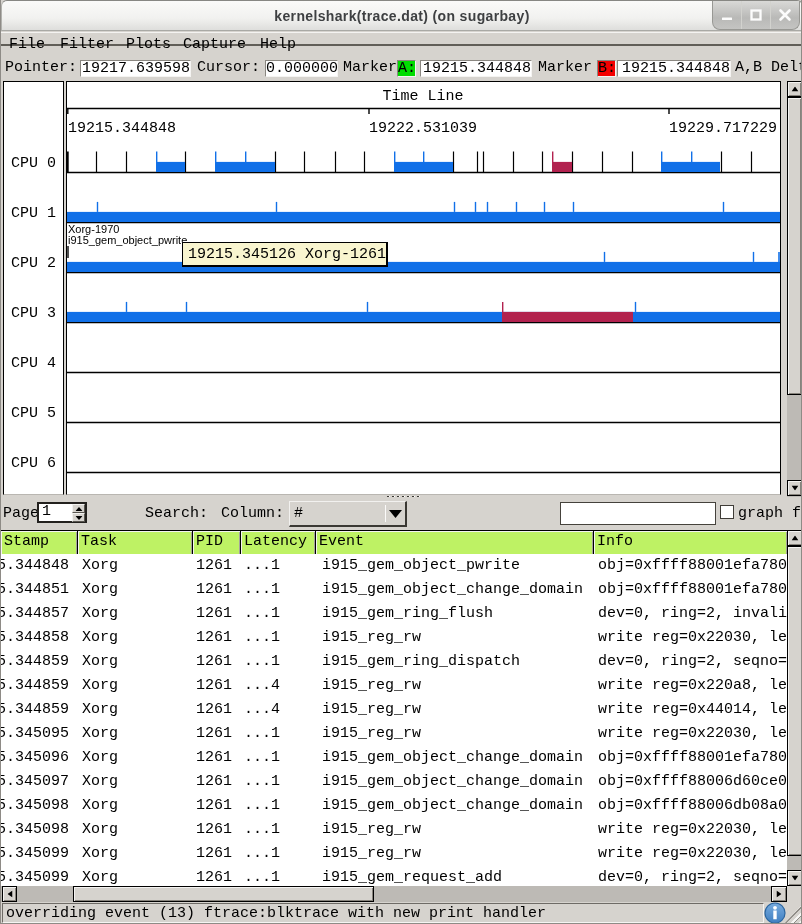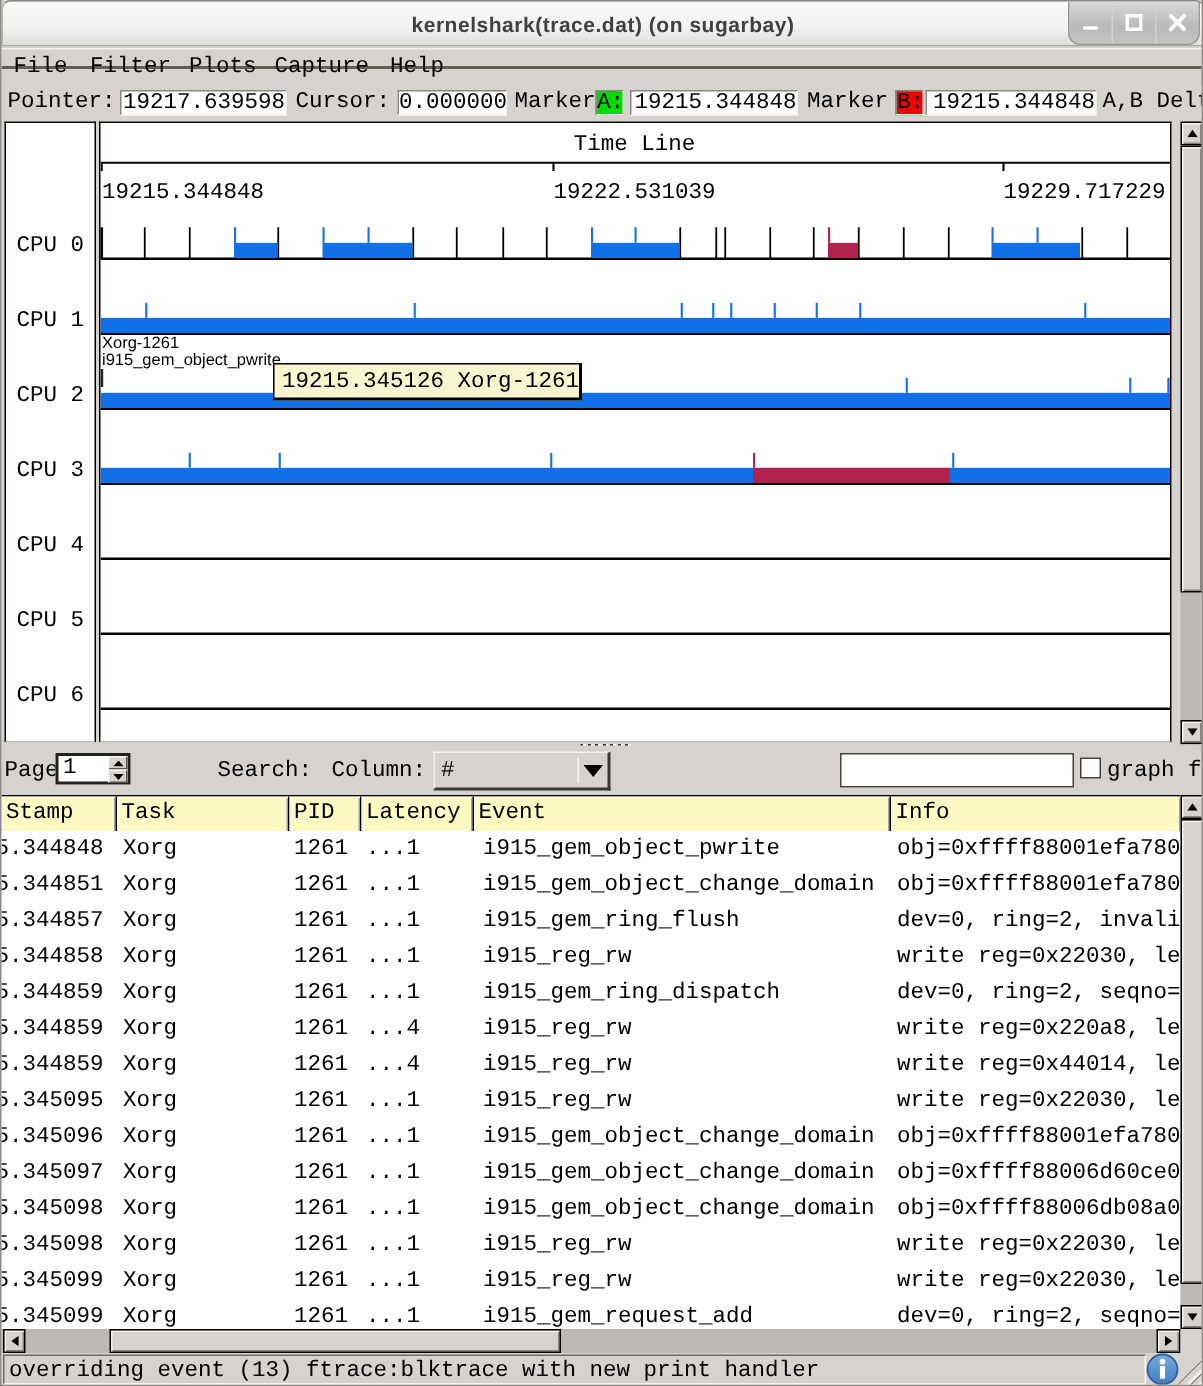--- a/index.html
+++ b/index.html
@@ -38,21 +38,21 @@
 .combo{position:absolute;background:#d6d3ce;border-top:1px solid #f2f1ef;border-left:1px solid #f2f1ef;border-right:2px solid #3a3833;border-bottom:2px solid #3a3833;}
 .combo .tx{position:absolute;left:4px;top:3px;}
 .combo .sep{position:absolute;top:3px;bottom:3px;width:1px;background:#fbfaf9;}
 .combo svg.arr{position:absolute;top:50%;transform:translateY(-50%);}
 #spin{position:absolute;left:36px;top:5px;width:50px;height:21px;border:2px solid #23211e;background:#fff;line-height:16px;padding-left:3px;}
 #spin .btns{position:absolute;right:0;top:0;width:13px;height:17px;}
 #spin .sb1{position:absolute;left:0;width:13px;height:9px;background:#d6d3ce;border-top:1px solid #f2f1ef;border-left:1px solid #f2f1ef;border-right:1px solid #57544e;border-bottom:1px solid #57544e;}
 #spin .sb1 svg{position:absolute;left:50%;top:50%;transform:translate(-50%,-50%);}
 
 #thead{position:absolute;left:0;top:530px;width:786px;height:24px;background:#d6d3ce;border-top:1px solid #000;border-bottom:1px solid #000;}
-#thead .hc{position:absolute;top:0;height:34px;background:#fef9c3;border-right:1px solid #000;box-shadow:inset 1px 1px 0 #f4f3f1,inset -1px -2px 0 #a5a29c;line-height:21px;padding-left:3px;}
+#thead .hc{position:absolute;top:0;height:34px;background:#bef264;border-right:1px solid #000;box-shadow:inset 1px 1px 0 #f4f3f1,inset -1px -2px 0 #a5a29c;line-height:21px;padding-left:3px;}
 #tbody{position:absolute;left:0;top:554px;width:786px;height:332px;background:#fff;overflow:hidden;}
 .tr{position:absolute;left:0;width:786px;height:24px;line-height:24px;white-space:nowrap;}
 .c0{position:absolute;left:-4px;}.c1{position:absolute;left:81px;}.c2{position:absolute;left:195px;}.c3{position:absolute;left:243px;}.c4{position:absolute;left:321px;}.c5{position:absolute;left:597px;}
 
 #statusbar{position:absolute;left:0;top:902px;width:802px;height:22px;background:#d6d3ce;}
 #statusfield{position:absolute;left:1px;top:1px;width:762px;height:20px;border-top:1px solid #6e6b66;border-left:1px solid #6e6b66;border-bottom:1px solid #f5f4f2;border-right:1px solid #f5f4f2;background:#d6d3ce;line-height:19px;padding-left:3px;white-space:nowrap;overflow:hidden;}
 #resizegrip{position:absolute;right:0;top:2px;width:19px;height:20px;background:repeating-linear-gradient(135deg,#f6f5f3 0 2px,#8f8c86 2px 3px,#d6d3ce 3px 6px);clip-path:polygon(100% 0,100% 100%,0 100%);}
 </style></head><body>
 <div id="win">
   <div id="titlebar">
@@ -170,21 +170,21 @@
       <line x1="1" y1="164" x2="1" y2="176" stroke="#222" stroke-width="1.6"></line>
       <rect x="0" y="229.9" width="713" height="10.1" fill="#1170e8"></rect>
       <rect x="435" y="229.9" width="131" height="10.1" fill="#b2224f"></rect>
       <line x1="435.7" y1="219.9" x2="435.7" y2="229.9" stroke="#b2224f" stroke-width="1.4"></line>
       <line x1="59.5" y1="219.9" x2="59.5" y2="229.9" stroke="#1170e8" stroke-width="1.4"></line>
       <line x1="119.5" y1="219.9" x2="119.5" y2="229.9" stroke="#1170e8" stroke-width="1.4"></line>
       <line x1="300.5" y1="219.9" x2="300.5" y2="229.9" stroke="#1170e8" stroke-width="1.4"></line>
       <line x1="568.5" y1="219.9" x2="568.5" y2="229.9" stroke="#1170e8" stroke-width="1.4"></line>
       </svg>
       <div id="tooltip">19215.345126 Xorg-1261</div>
-      <div class="glabel" style="left:1px;top:142px">Xorg-1261</div>
+      <div class="glabel" style="left:1px;top:142px">Xorg-1970</div>
       <div class="glabel" style="left:1px;top:153px">i915_gem_object_pwrite</div>
     </div>
 
     <div class="sb" style="left:786px;top:1px;width:15px;height:416px"></div>
     <div class="sbtn" style="left:786px;top:1px;width:15px;height:16px">
         <svg width="7" height="5">
           <path d="M3.5 0 L7 5 L0 5 Z" fill="#000"></path>
         </svg>
       </div>
     <div class="thumb" style="left:786px;top:17px;width:15px;height:298px"></div>

